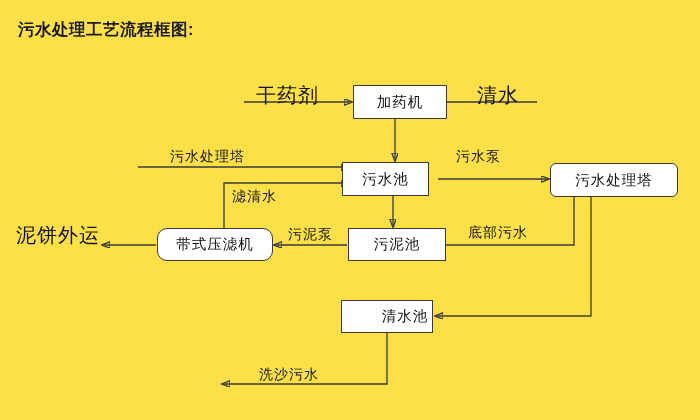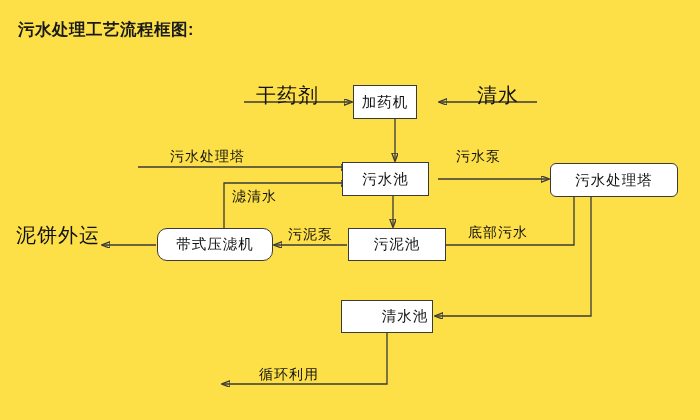--- a/index.html
+++ b/index.html
@@ -105,21 +105,21 @@
 
     <line x1="156" y1="245" x2="102" y2="245" marker-end="url(#arw)"></line>
 
     <path d="M574,197 L574,245 L438,245" marker-end="url(#arw)"></path>
 
     <path d="M591,197 L591,316 L435,316" marker-end="url(#arw)"></path>
 
     <path d="M387,333 L387,384 L222,384" marker-end="url(#arw)"></path>
   </svg>
 
-  <div class="node" style="left:353px; top:85px; width:64px; height:34px;">加药机</div>
+  <div class="node" style="left:353px; top:85px; width:94px; height:34px;">加药机</div>
 
   <div class="node" style="left:342px; top:162px; width:87px; height:34px;">污水池</div>
 
   <div class="node" style="left:550px; top:163px; width:128px; height:34px;border-radius:6px;">污水处理塔</div>
 
   <div class="node" style="left:157px; top:228px; width:116px; height:33px;border-radius:10px;">带式压滤机</div>
 
   <div class="node" style="left:348px; top:228px; width:98px; height:33px;">污泥池</div>
 
   <div class="node" style="left:341px; top:300px; width:92px; height:33px;padding-left:36px;">清水池</div>
@@ -133,15 +133,15 @@
   <div class="edge-label" style="left:170px; top:148px;">污水处理塔</div>
 
   <div class="edge-label" style="left:232px; top:188px;">滤清水</div>
 
   <div class="edge-label" style="left:456px; top:148px;">污水泵</div>
 
   <div class="edge-label" style="left:288px; top:226px;">污泥泵</div>
 
   <div class="edge-label" style="left:468px; top:224px;">底部污水</div>
 
-  <div class="edge-label" style="left:259px; top:366px;">循环利用</div>
+  <div class="edge-label" style="left:259px; top:366px;">洗沙污水</div>
 
 </div>
 
 </body></html>

